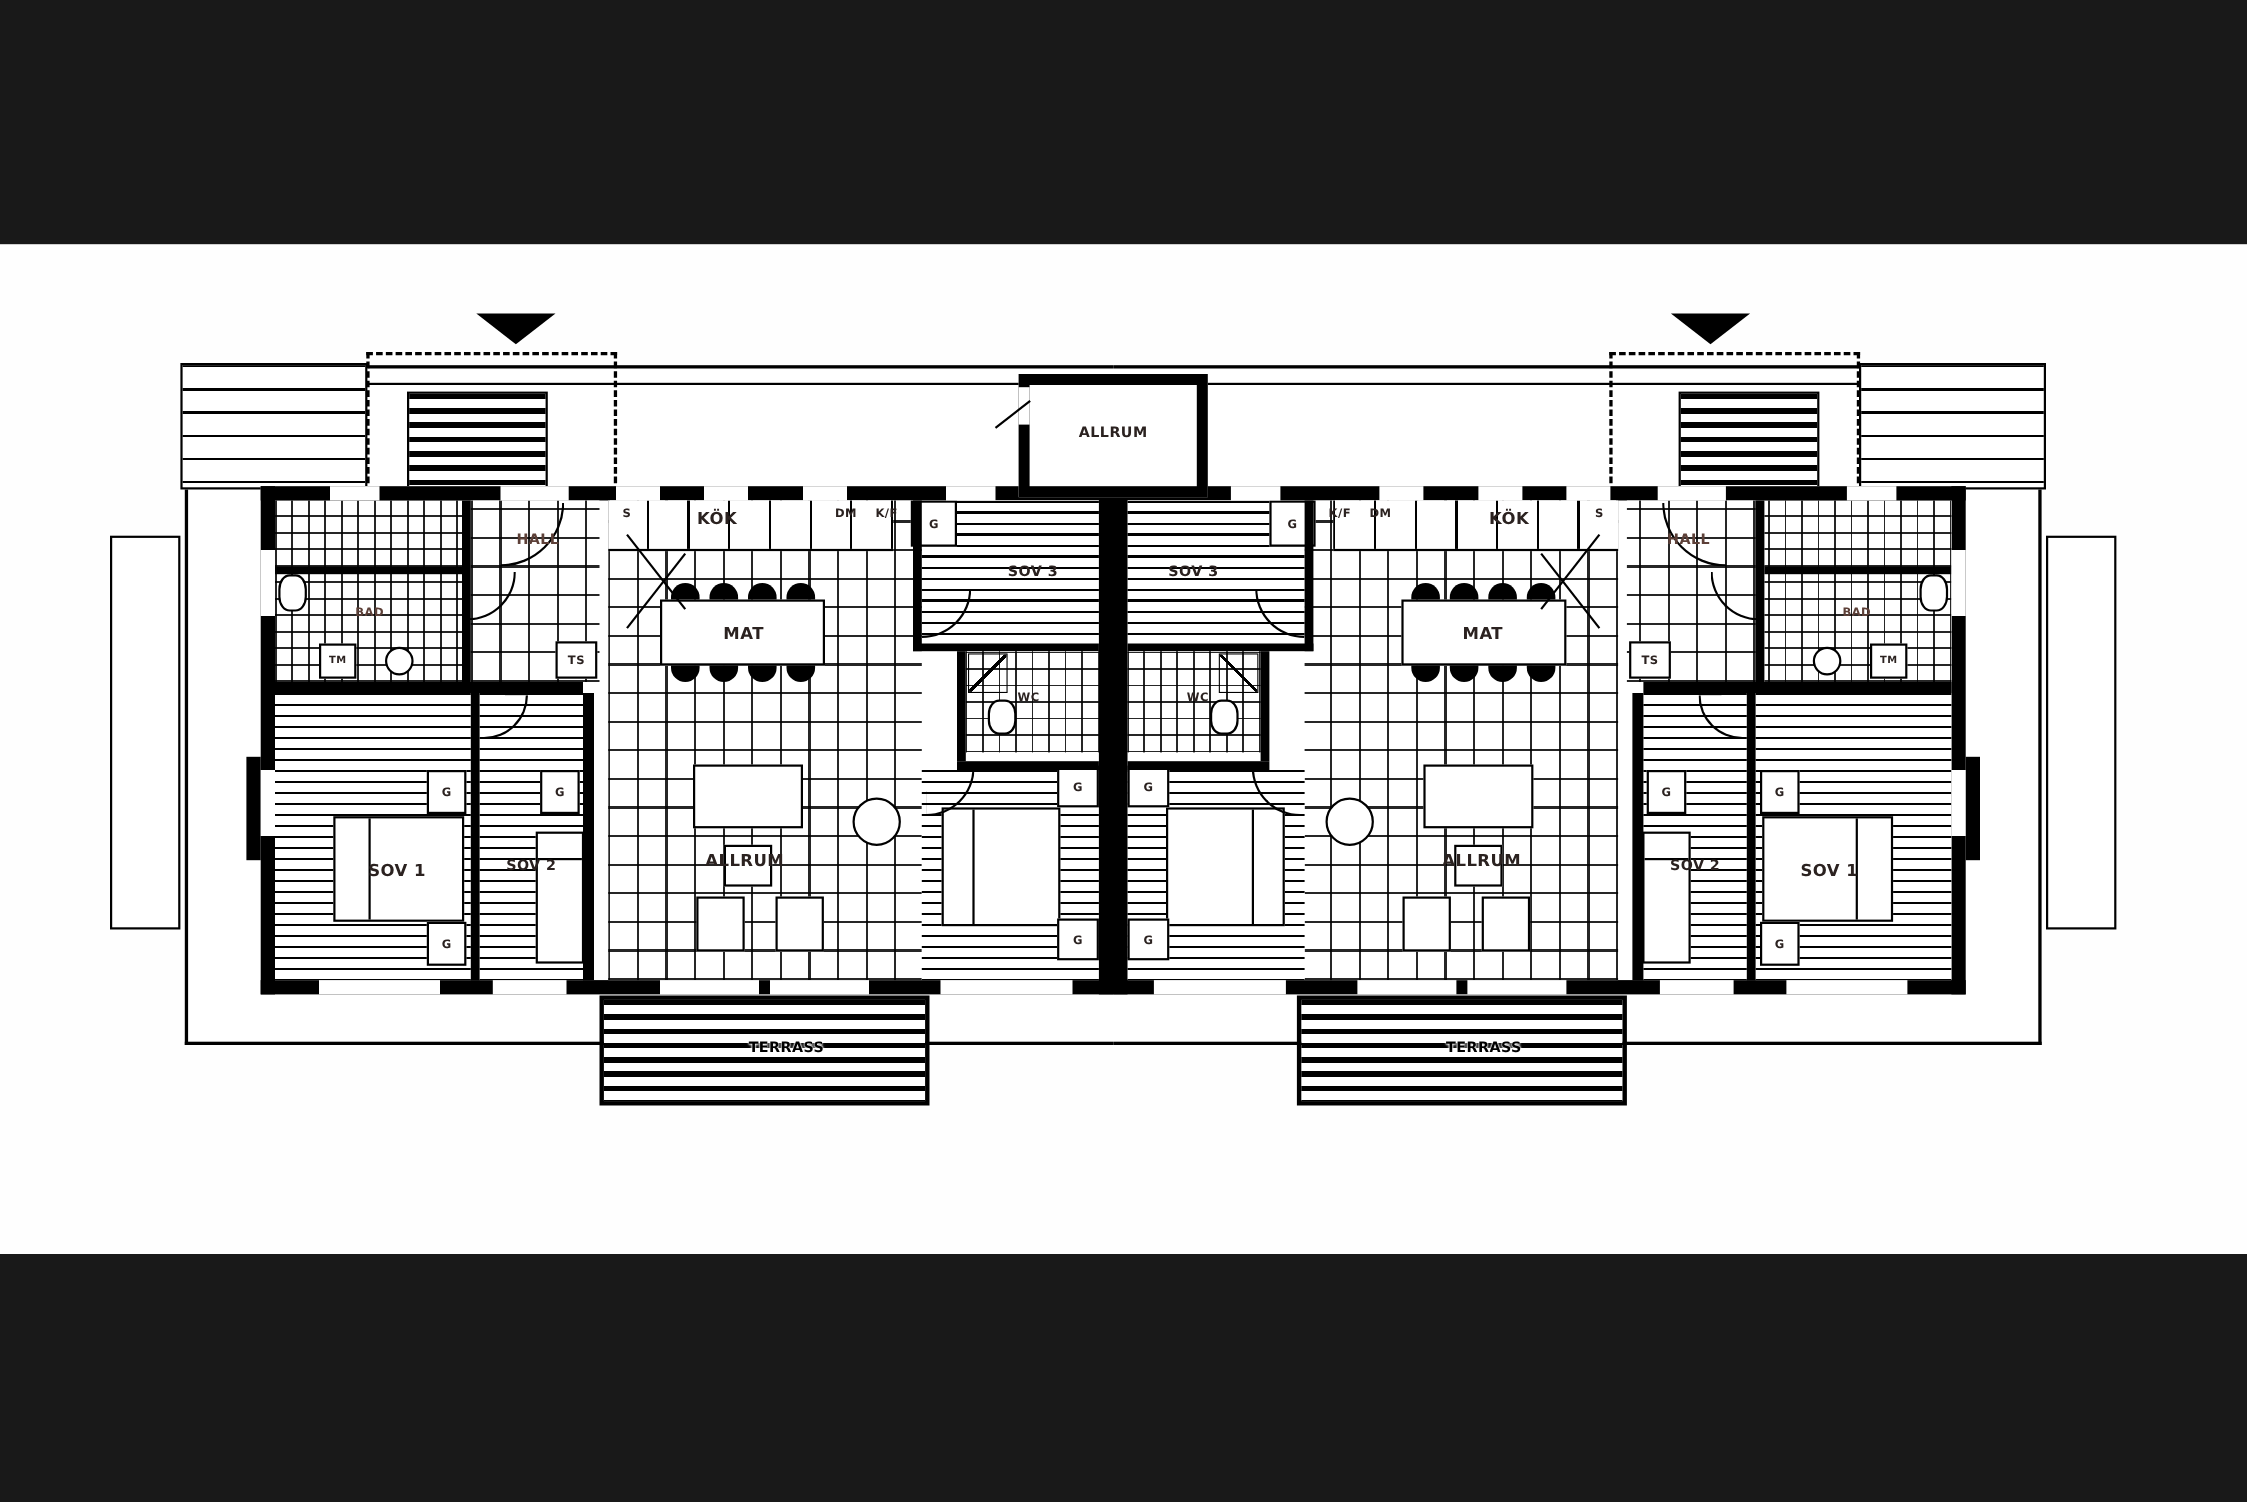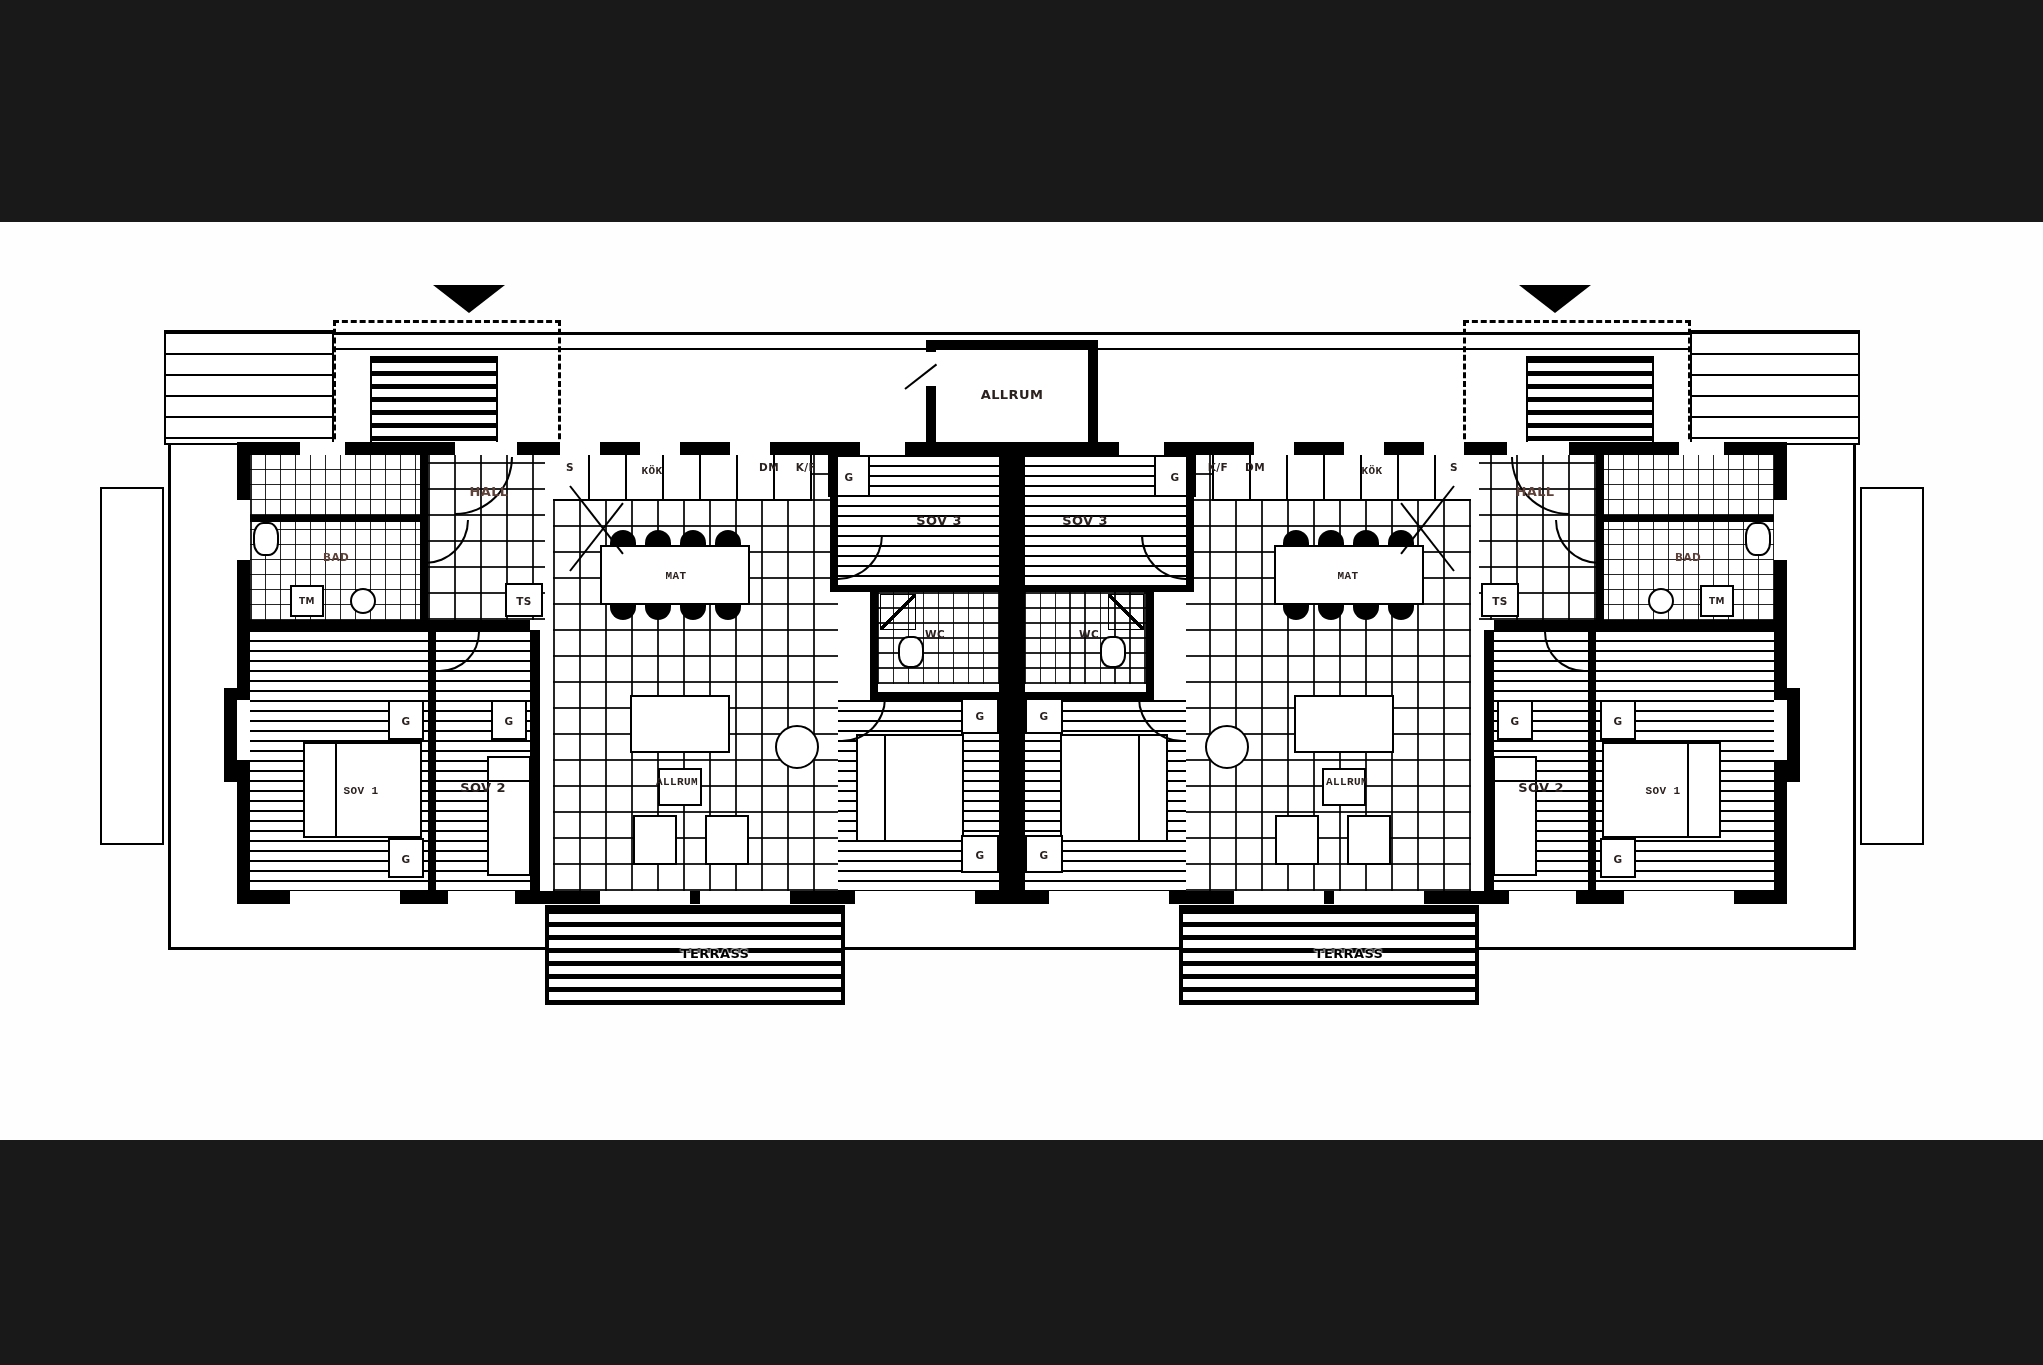--- a/index.html
+++ b/index.html
@@ -24,21 +24,21 @@
         border:4px solid #000;box-sizing:border-box;}
   .stair{position:absolute;background-image:repeating-linear-gradient(180deg,#000 0 2px,transparent 2px 21px);
         background-color:#fff;border:2px solid #000;box-sizing:border-box;}
   .furn{position:absolute;background:#fff;border:2.5px solid #000;box-sizing:border-box;}
   .gap{position:absolute;background:#fff;}
   .arc{position:absolute;border:2px solid #000;border-top:0;border-left:0;
        border-radius:0 0 100% 0;box-sizing:border-box;background:transparent;}
   .diag{position:absolute;height:2px;background:#000;transform-origin:left center;}
   .lbl{position:absolute;transform:translate(-50%,-50%);font-weight:700;font-size:13px;
        color:#2b2220;letter-spacing:.4px;white-space:nowrap;z-index:40;}
-  .big{font-size:11px;font-family:Liberation Mono, monospace;}
+  .big{font-size:15px;}
   .sm{font-size:10.5px;}
   .xs{font-size:9px;}
   .deck-lbl{color:#000;text-shadow:0 0 2px #fff,0 1px 2px #fff,0 -1px 2px #fff;margin-left:20px;}
   .geom{position:absolute;top:280px;width:912px;height:730px;}
   #geom-left{left:100px;}
   #geom-right{left:1012px;transform:scaleX(-1);}
   .counter{position:absolute;background-color:#fff;border-bottom:2px solid #000;
        background-image:repeating-linear-gradient(90deg,transparent 0 35px,#000 35px 37px);box-sizing:border-box;}
   .round{border-radius:50%;}
   .teknik{position:absolute;background:#fff;border:10px solid #000;box-sizing:border-box;}

